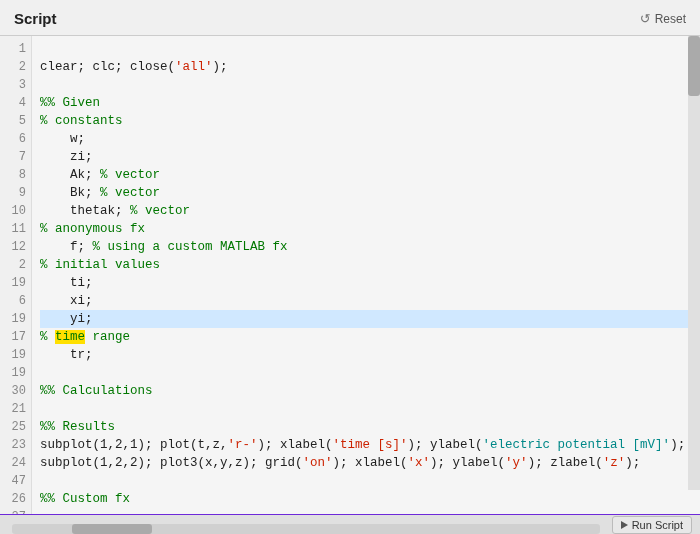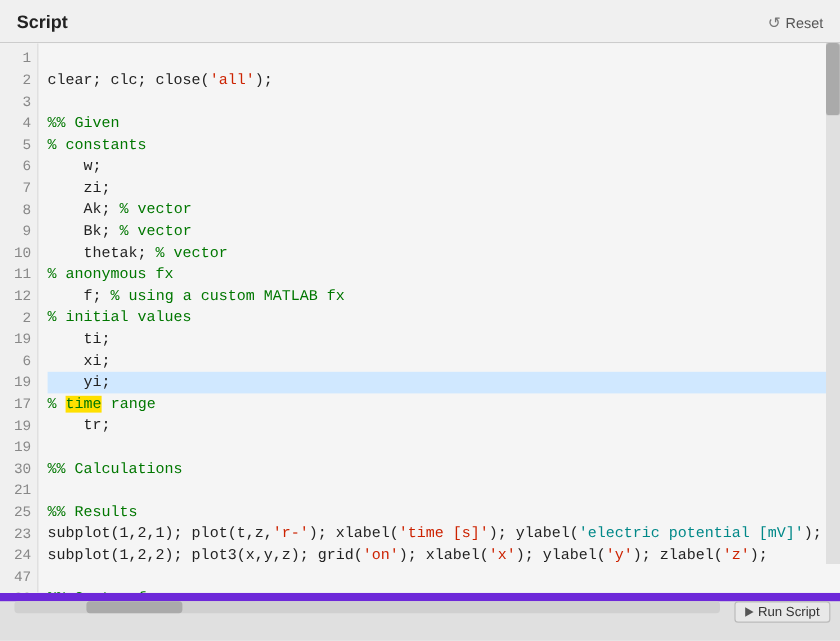--- a/index.html
+++ b/index.html
@@ -129,25 +129,25 @@
     .scrollbar-thumb {
       position: absolute;
       right: 0;
       top: 0;
       width: 12px;
       height: 60px;
       background: #aaa;
       border-radius: 3px;
     }
     .bottom-bar {
-      height: 40px;
+      height: 20px;
       background: #e0e0e0;
-      border-top: 7px solid #6d28d9;
-      display: flex;
-      align-items: flex-start;
+      border-top: 1px solid #6d28d9;
+      display: flex;
+      align-items: flex-end;
       justify-content: space-between;
       padding: 0 8px;
     }
     .scroll-h {
       flex: 1;
       height: 10px;
       background: #d0d0d0;
       border-radius: 3px;
       margin: 0 4px;
       position: relative;

